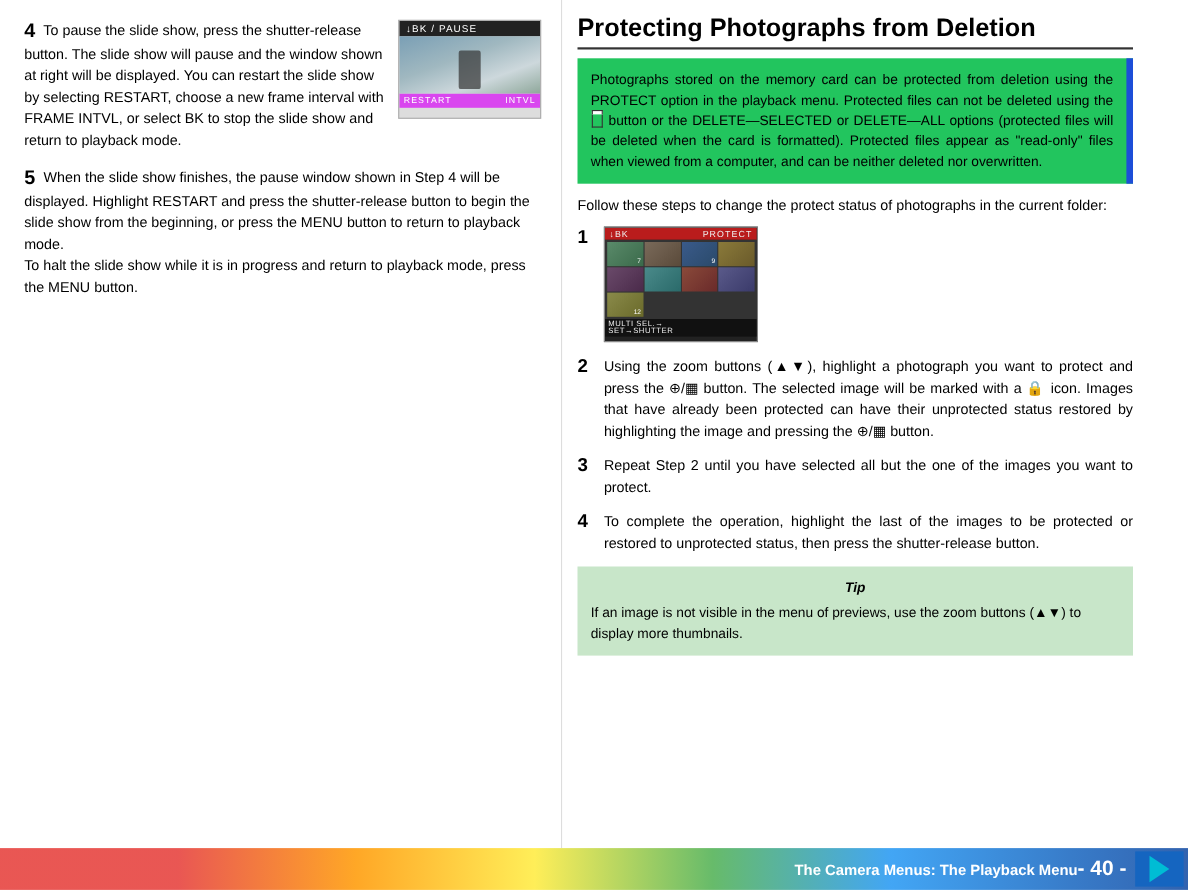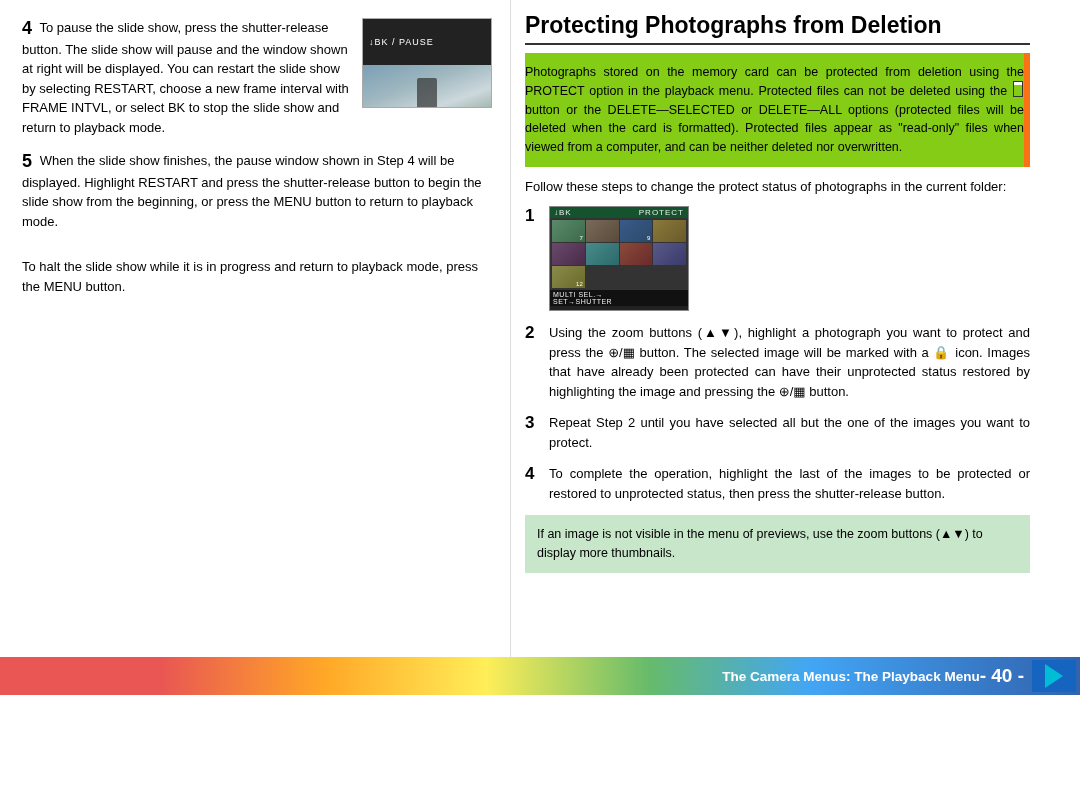--- a/index.html
+++ b/index.html
@@ -10,38 +10,38 @@
       font-size: 13px;
       background: #fff;
       overflow: hidden;
       position: relative;
     }
 
     .page-container {
       display: flex;
       flex-direction: column;
       width: 1080px;
-      height: 695px;
+      height: 809px;
     }
 
     .main-content {
       display: flex;
       flex: 1;
       overflow: hidden;
     }
 
     
     .left-column {
       width: 510px;
       padding: 18px 18px 10px 22px;
       position: relative;
     }
 
     .step-block {
-      margin-bottom: 26px;
+      margin-bottom: 0;
       line-height: 1.5;
       font-size: 13px;
     }
 
     .step-number {
       font-weight: bold;
       font-size: 18px;
       vertical-align: top;
       margin-right: 4px;
       line-height: 1.2;
@@ -66,21 +66,21 @@
       flex-shrink: 0;
       background: #ddd;
       position: relative;
       overflow: hidden;
     }
 
     .screen-top-bar {
       background: #222;
       color: #fff;
       font-size: 9px;
-      padding: 18px 6px;
+      padding: 2px 6px;
       display: flex;
       gap: 6px;
       letter-spacing: 1px;
     }
 
     .screen-image-body {
       background: linear-gradient(160deg, #7a9fb5 0%, #a0b8c0 40%, #cdd8dc 70%, #8fa89b 100%);
       height: 52px;
       display: flex;
       align-items: center;
@@ -126,26 +126,26 @@
 
     .section-title {
       font-size: 23px;
       font-weight: bold;
       border-bottom: 2px solid #333;
       padding-bottom: 4px;
       margin-bottom: 8px;
     }
 
     .concept-box {
-      background: #84cc16;
-      padding: 10px 0;
+      background: #22c55e;
+      padding: 10px 12px;
       margin-bottom: 10px;
       font-size: 12.5px;
       line-height: 1.5;
-      border-right: 6px solid #f97316;
+      border-right: 6px solid #1d4ed8;
     }
 
     .concept-box p {
       text-align: justify;
     }
 
     .follow-text {
       font-size: 13px;
       line-height: 1.5;
       margin-bottom: 10px;
@@ -176,21 +176,21 @@
       width: 140px;
       height: 105px;
       border: 1px solid #888;
       flex-shrink: 0;
       background: #222;
       overflow: hidden;
       position: relative;
     }
 
     .protect-top-bar {
-      background: #14532d;
+      background: #b91c1c;
       color: #eee;
       font-size: 8px;
       display: flex;
       justify-content: space-between;
       padding: 1px 4px;
       letter-spacing: 1px;
     }
 
     .protect-grid {
       display: grid;
@@ -441,20 +441,21 @@
           <span class="right-step-number">3</span>
           <div class="right-step-text">Repeat Step 2 until you have selected all but the one of the images you want to protect.</div>
         </div>
 
         <div class="right-step-block">
           <span class="right-step-number">4</span>
           <div class="right-step-text">To complete the operation, highlight the last of the images to be protected or restored to unprotected status, then press the shutter-release button.</div>
         </div>
 
         <div class="tip-box">
+          <span class="tip-title">Tip</span>
           <span>If an image is not visible in the menu of previews, use the zoom buttons (▲▼) to display more thumbnails.</span>
         </div>
 
       </div>
 
     </div>
 
   </div>
 
   <div class="footer">

